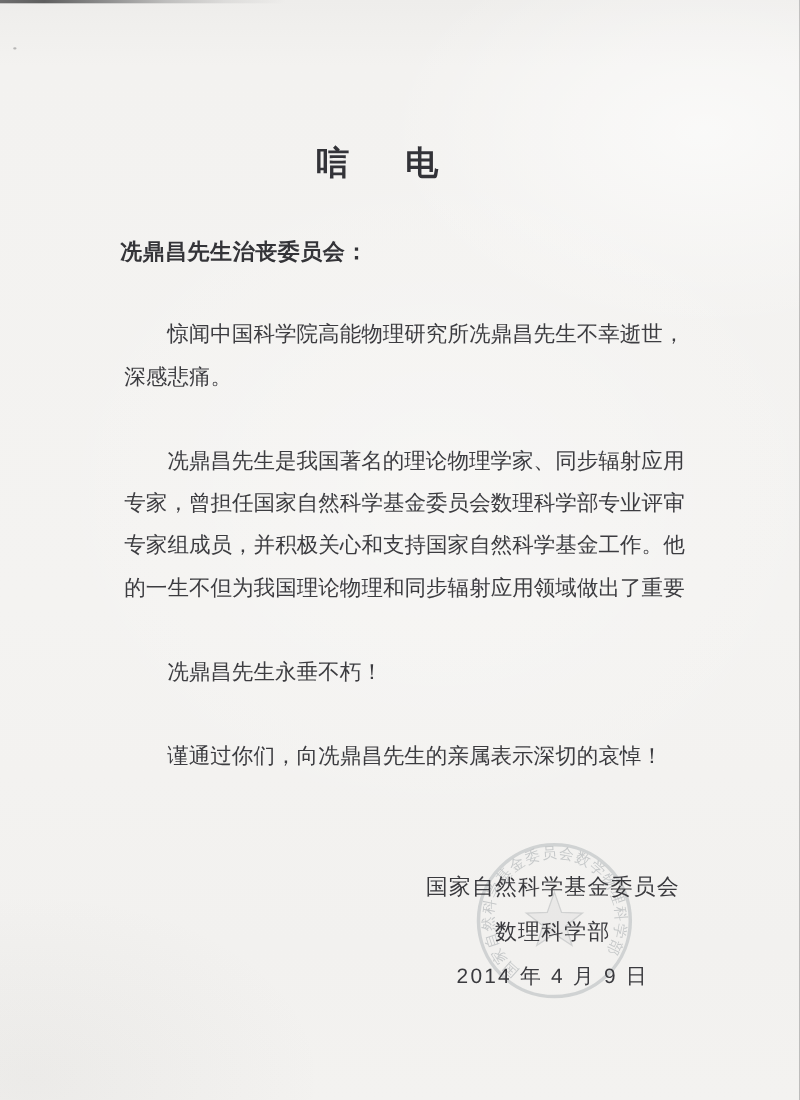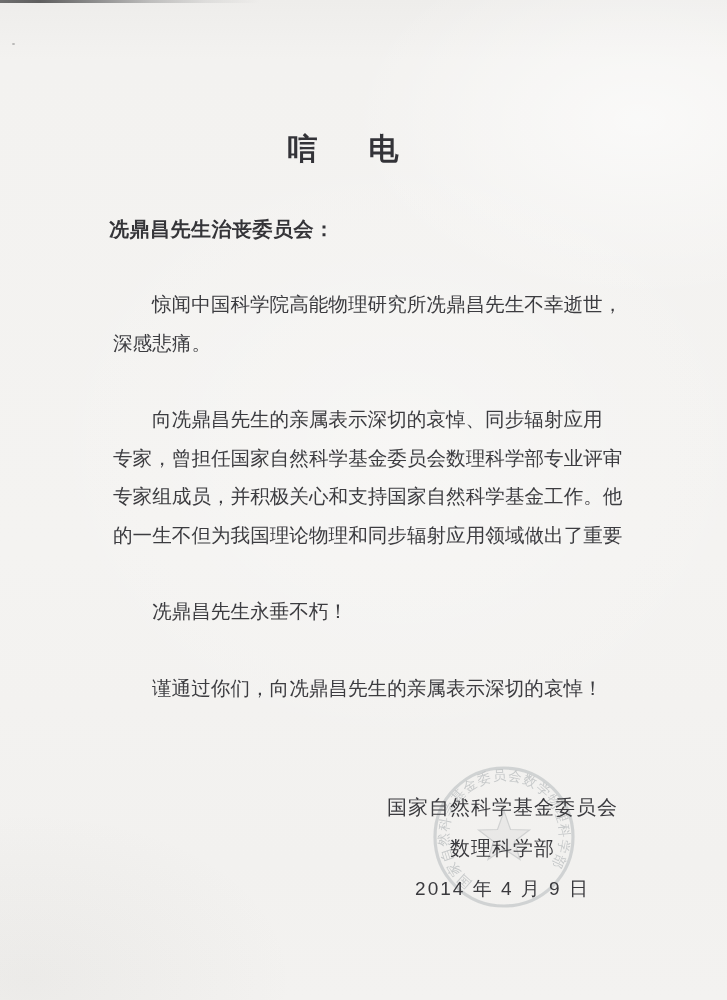--- a/index.html
+++ b/index.html
@@ -75,21 +75,21 @@
   <div class="title">
     <span>唁</span>
     <span>电</span>
   </div>
 
   <div class="salutation">冼鼎昌先生治丧委员会：</div>
 
   <div class="letter-body">
     <div class="line indent">惊闻中国科学院高能物理研究所冼鼎昌先生不幸逝世，</div>
     <div class="line">深感悲痛。</div>
-    <div class="line indent">向冼鼎昌先生的亲属表示深切的哀悼、同步辐射应用</div>
+    <div class="line indent">冼鼎昌先生是我国著名的理论物理学家、同步辐射应用</div>
     <div class="line">专家，曾担任国家自然科学基金委员会数理科学部专业评审</div>
     <div class="line">专家组成员，并积极关心和支持国家自然科学基金工作。他</div>
     <div class="line">的一生不但为我国理论物理和同步辐射应用领域做出了重要</div>
     <div class="line indent">冼鼎昌先生永垂不朽！</div>
     <div class="line indent">谨通过你们，向冼鼎昌先生的亲属表示深切的哀悼！</div>
   </div>
 
   <svg class="stamp" viewBox="0 0 148 148" xmlns="http://www.w3.org/2000/svg">
     <defs>
       <path id="ringPath" d="M 42.4 119 A 56 56 0 1 1 105.6 119" fill="none"></path>

